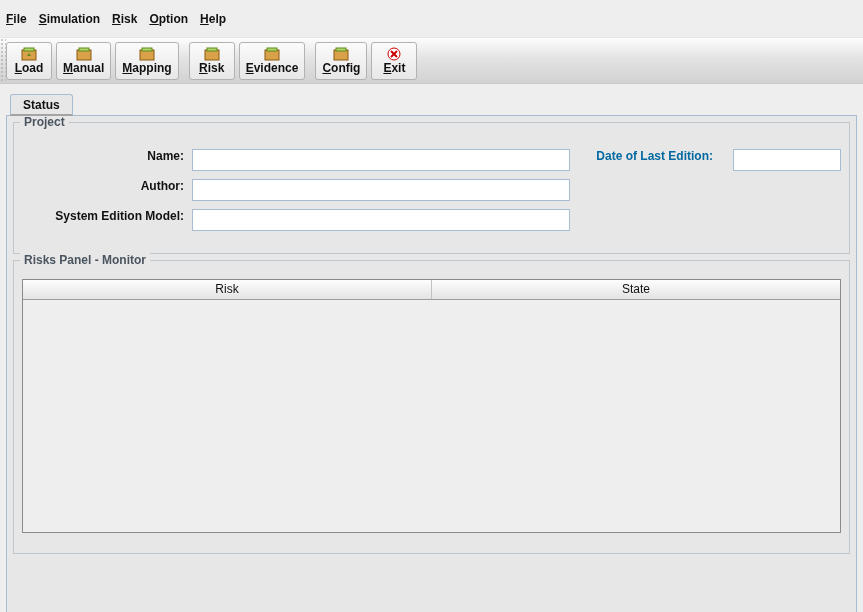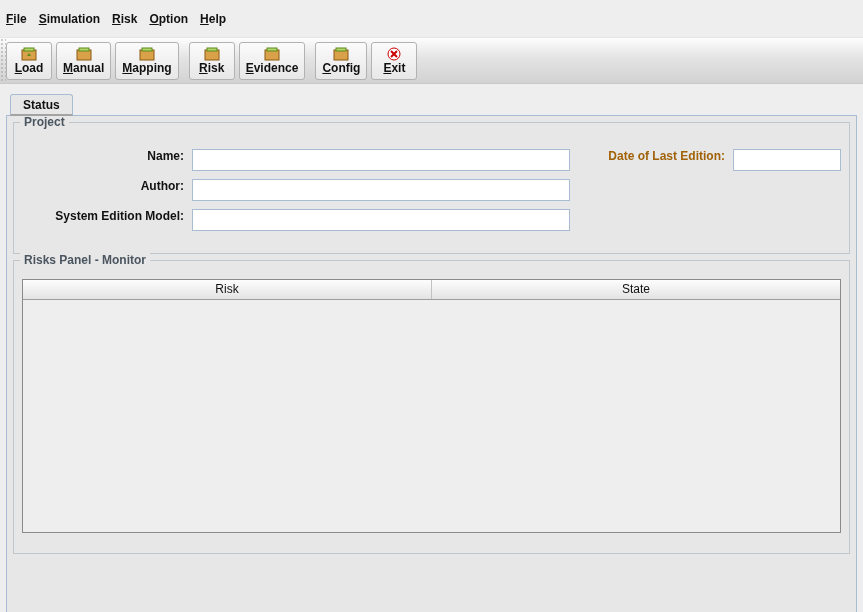--- a/index.html
+++ b/index.html
@@ -154,21 +154,21 @@
   .form-input {
     height: 22px;
     border: 1px solid #a8bcd4;
     background: #fff;
     padding: 0 4px;
     font-size: 12px;
   }
 
   .proj-row1 .name-inp { width: 378px; }
   .proj-row1 .spacer { flex: 1; }
-  .proj-row1 .dle-lbl { font-weight: bold; color:#a16207; padding-right:8px; }
+  .proj-row1 .dle-lbl { font-weight: bold; color:#0369a1; padding-right:20px; }
   .proj-row1 .dle-inp { width: 108px; }
   .author-inp { width: 378px; }
   .sdm-inp { width: 378px; }
 
   .risks-fieldset { height: 294px; }
   .risks-fieldset .legend { }
 
   
   .tbl {
     border: 1px solid #8a8a8a;

